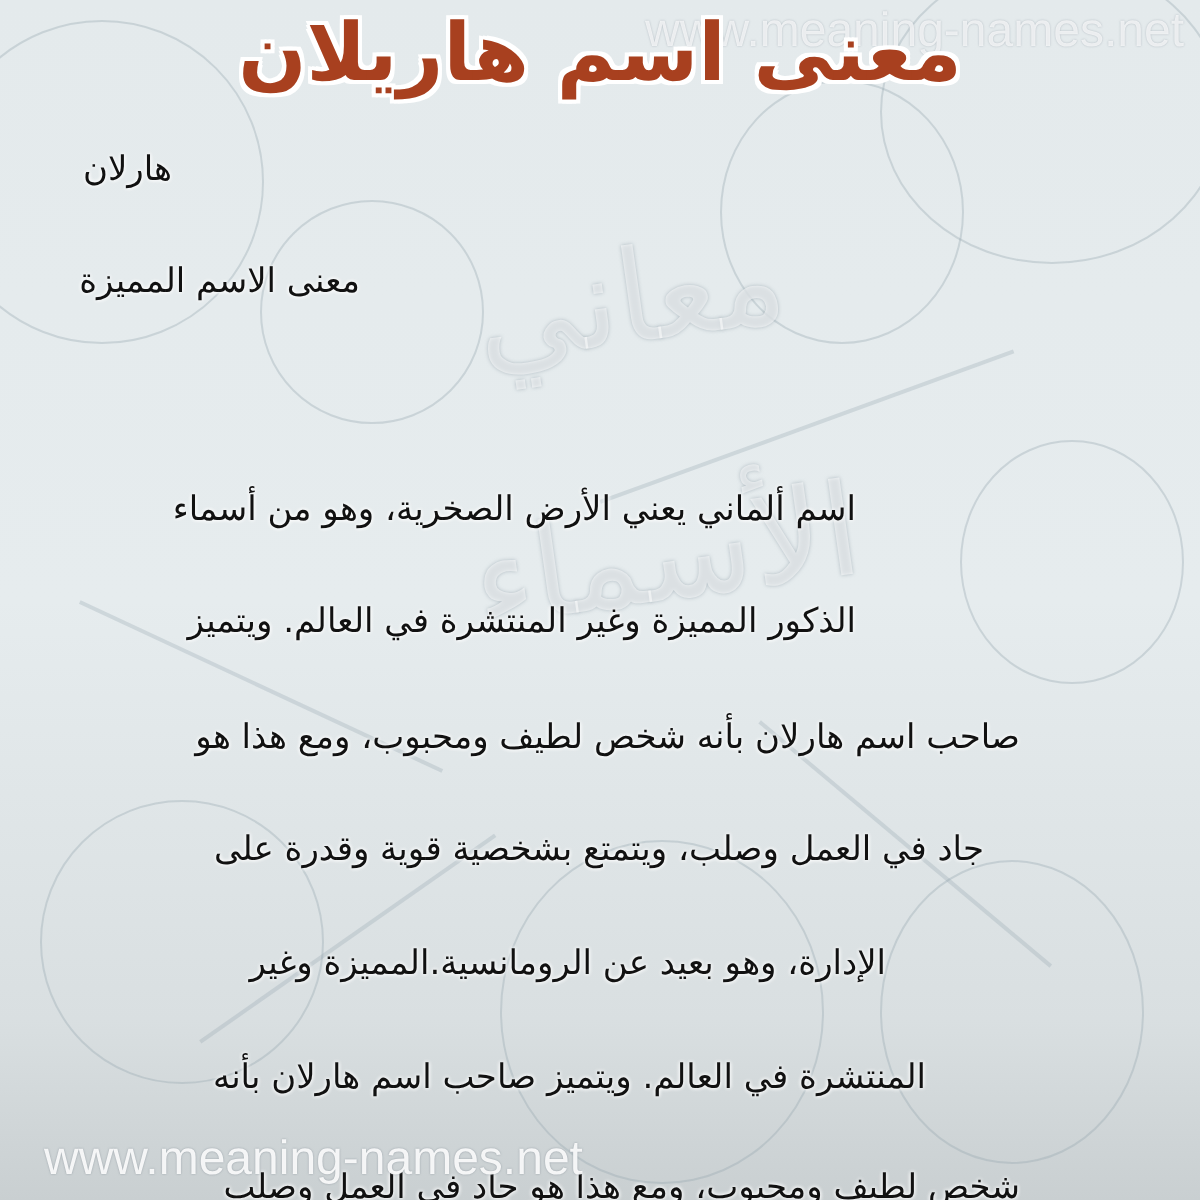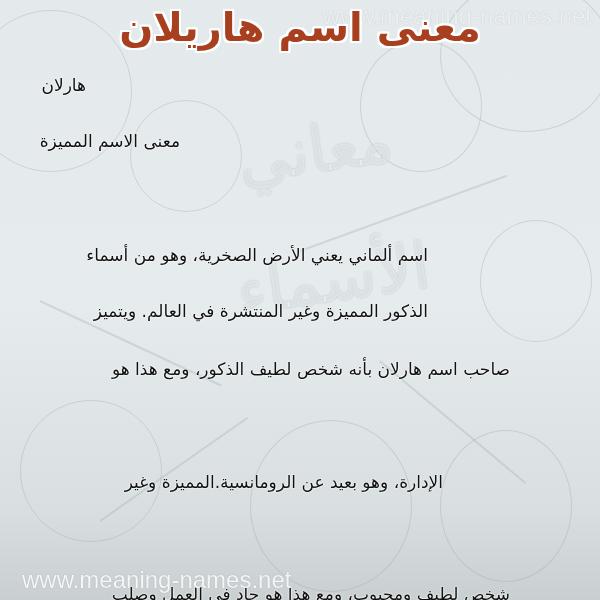--- a/index.html
+++ b/index.html
@@ -61,18 +61,20 @@
 </div>
 
 <div class="site-top">www.meaning-names.net</div>
 <div class="title">معنى اسم هاريلان</div>
 
 <div class="content">
   <div class="line-text" style="right:514px;top:75px;">هارلان</div>
   <div class="line-text" style="right:420px;top:131px;">معنى الاسم المميزة</div>
   <div class="line-text" style="right:172px;top:301px;">الذكور المميزة وغير المنتشرة في العالم. ويتميز</div>
   <div class="line-text" style="right:172px;top:245px;">اسم ألماني يعني الأرض الصخرية، وهو من أسماء</div>
-  <div class="line-text" style="right:90px;top:359px;">صاحب اسم هارلان بأنه شخص لطيف الذكور، ومع هذا هو</div>
+  <div class="line-text" style="right:90px;top:359px;">صاحب اسم هارلان بأنه شخص لطيف ومحبوب، ومع هذا هو</div>
+  <div class="line-text" style="right:108px;top:415px;">جاد في العمل وصلب، ويتمتع بشخصية قوية وقدرة على</div>
   <div class="line-text" style="right:157px;top:472px;text-align:right;">الإدارة، وهو بعيد عن الرومانسية.المميزة وغير</div>
+  <div class="line-text" style="right:137px;top:529px;">المنتشرة في العالم. ويتميز صاحب اسم هارلان بأنه</div>
   <div class="line-text" style="right:90px;top:584px;">شخص لطيف ومحبوب، ومع هذا هو جاد في العمل وصلب</div>
 </div>
 
 <div class="site-bottom">www.meaning-names.net</div>
 
 </body></html>

